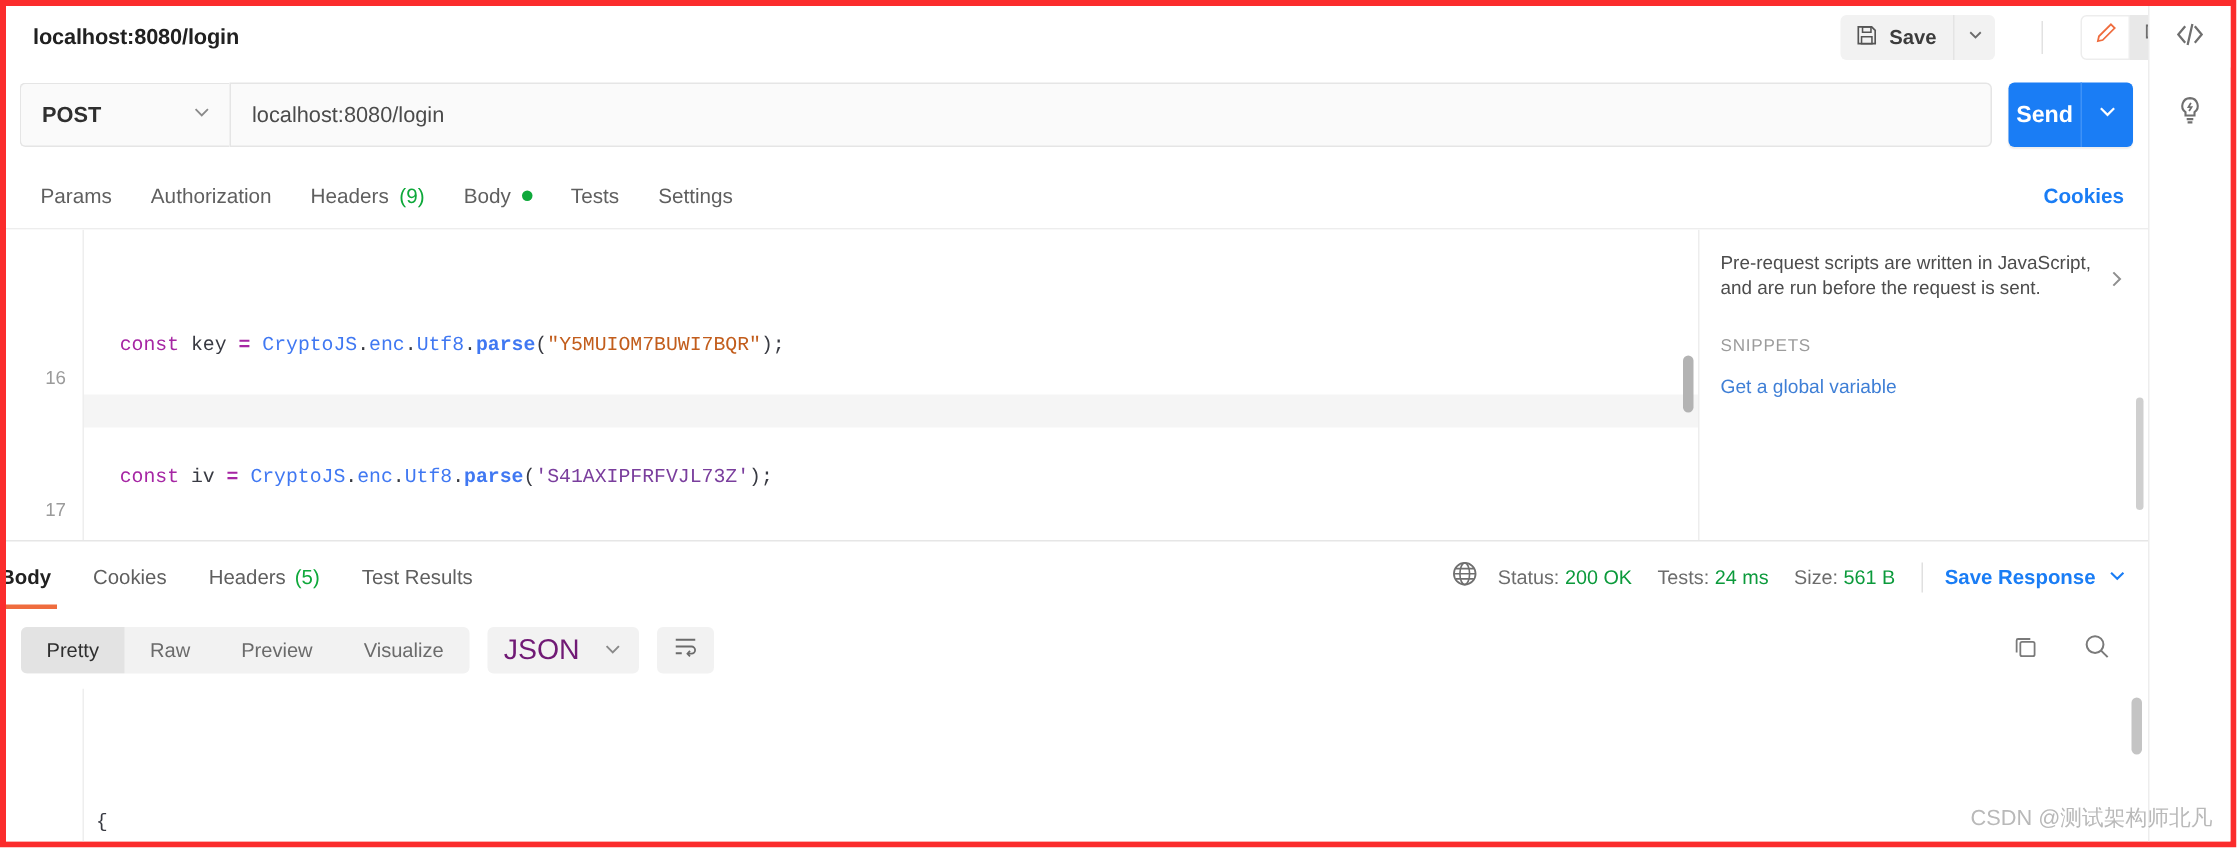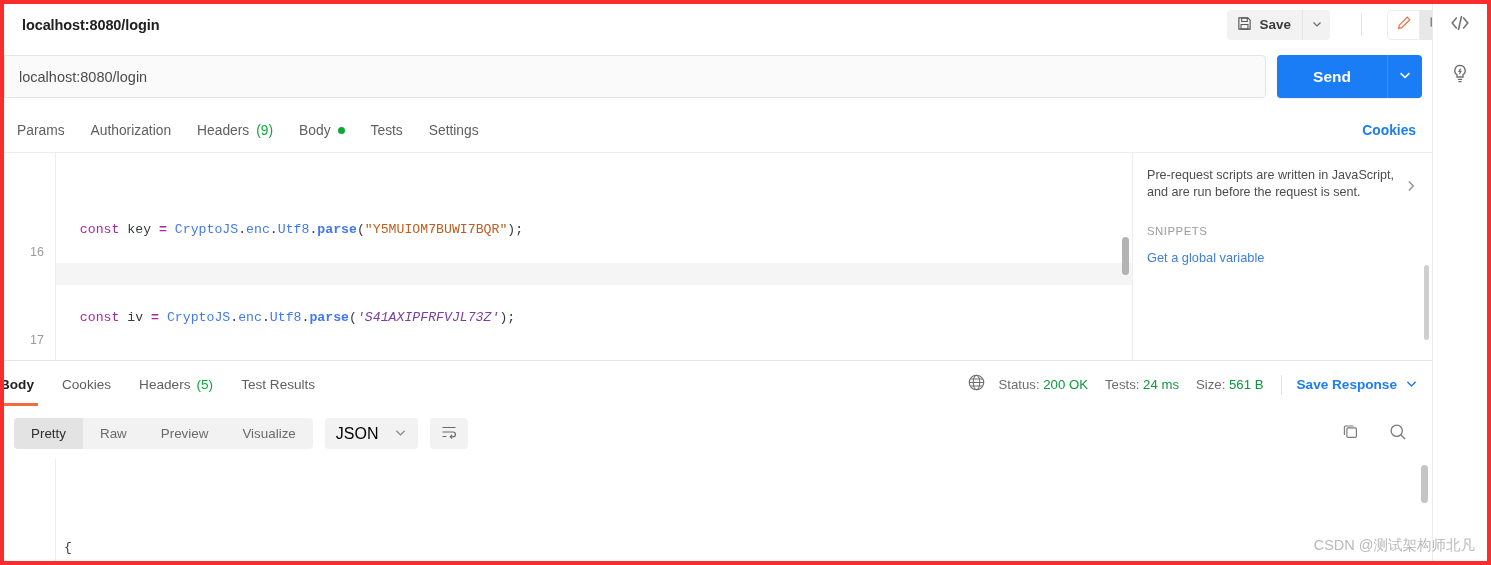--- a/index.html
+++ b/index.html
@@ -89,31 +89,31 @@
     display: flex; align-items: center; padding-left: 14px;
     font-size: 14.5px; color: #4b4b4b;
     cursor: text;
   }
   .send-group {
     display: flex; align-items: center; height: 43px;
     background: #1a7df5; border-radius: 4px; margin-left: 11px;
     box-shadow: 0 1px 1px rgba(0,0,0,0.07);
   }
   .send-btn {
-    padding: 0 36px; height: 26px; display: flex; align-items: center;
+    padding: 0 5px; height: 26px; display: flex; align-items: center;
     color: #fff; font-size: 15.5px; font-weight: bold; cursor: pointer;
   }
   .send-caret {
     width: 35px; height: 43px; display: flex; align-items: center; justify-content: center;
     border-left: 1px solid #3e92f7; cursor: pointer;
   }
   
   .reqtabs {
     position: absolute; left: 0; top: 104px; right: 55px; height: 44px;
-    display: flex; align-items: center; 
+    display: flex; align-items: center; padding-left: 10px;
     background: #fff;
   }
   .rtab {
     position: relative; height: 44px;
     display: flex; align-items: center; gap: 7px;
     padding: 0 13px; font-size: 13.8px; color: #5f5f5f;
     cursor: pointer;
   }
   .rtab.active { color: #212121; font-weight: bold; }
   .rtab.active::after {
@@ -153,21 +153,21 @@
   .cl .code { position: absolute; left: 60px; top: 0; }
   .hlbox {
     position: absolute; left: 52px; right: 0; height: 22px; background: #f5f5f5;
   }
   .k { color: #a626a4; font-weight: bold; }
   .kw { color: #a626a4; }
   .fn { color: #4078f2; }
   .id { color: #383a42; }
   .obj { color: #4078f2; }
   .str { color: #c25d1c; }
-  .str2 { color: #7a3e9d; font-style: italic; }
+  .str2 { color: #7a3e9d; }
   .pn { color: #383a42; }
   .bold { font-weight: bold; }
   .ed-scroll {
     position: absolute; right: 2px; top: 0; width: 8px; height: 208px;
   }
   .ed-thumb {
     position: absolute; right: 1px; top: 84px; width: 7px; height: 38px;
     background: #b3b3b3; border-radius: 4px;
   }
   
@@ -233,21 +233,21 @@
     background: #f2f2f2; border-radius: 4px; overflow: hidden;
   }
   .seg {
     height: 31px; display: flex; align-items: center; padding: 0 17px;
     font-size: 13.4px; color: #6b6b6b; cursor: pointer;
   }
   .seg.active { background: #e3e3e3; color: #2e2e2e; }
   .jsonsel {
     display: flex; align-items: center; gap: 16px; height: 31px;
     background: #f2f2f2; border-radius: 4px; padding: 0 11px; margin-left: 12px;
-    font-size: 16px; color: #000000; cursor: pointer;
+    font-size: 19px; color: #701a75; cursor: pointer;
   }
   .wrapbtn {
     width: 38px; height: 31px; background: #f2f2f2; border-radius: 4px;
     margin-left: 12px; display: flex; align-items: center; justify-content: center;
     cursor: pointer;
   }
   .viewbar-right {
     margin-left: auto; display: flex; align-items: center; gap: 28px; padding-right: 24px;
   }
   
@@ -336,20 +336,28 @@
         <svg width="24" height="24" viewBox="0 0 24 24">
             <path d="M12 3.4a5.2 5.2 0 00-3 9.4v2.2h6v-2.2a5.2 5.2 0 00-3-9.4z" fill="none" stroke="#6f6f6f" stroke-width="1.4"></path>
             <path d="M9.8 17.4h4.4M10.4 19.6h3.2" stroke="#6f6f6f" stroke-width="1.4"></path>
             <path d="M12.6 6.6l-1.6 2.8h2l-1.6 2.6" fill="none" stroke="#6f6f6f" stroke-width="1.2"></path>
           </svg>
       </span>
     </div>
   </div>
 
   <div class="urlrow">
+    <div class="method">
+      <span class="method-label">POST</span>
+      <span class="method-caret">
+        <svg width="13" height="13" viewBox="0 0 12 12">
+            <path d="M2.2 4.4L6 8.2l3.8-3.8" fill="none" stroke="#8a8a8a" stroke-width="1.15"></path>
+          </svg>
+      </span>
+    </div>
     <div class="urlinput" placeholder="Enter request URL">localhost:8080/login</div>
     <div class="send-group">
       <div class="send-btn">Send</div>
       <div class="send-caret">
         <span>
           <svg width="14" height="14" viewBox="0 0 12 12">
               <path d="M2.2 4.4L6 8.2l3.8-3.8" fill="none" stroke="#ffffff" stroke-width="1.25"></path>
             </svg>
         </span>
       </div>

